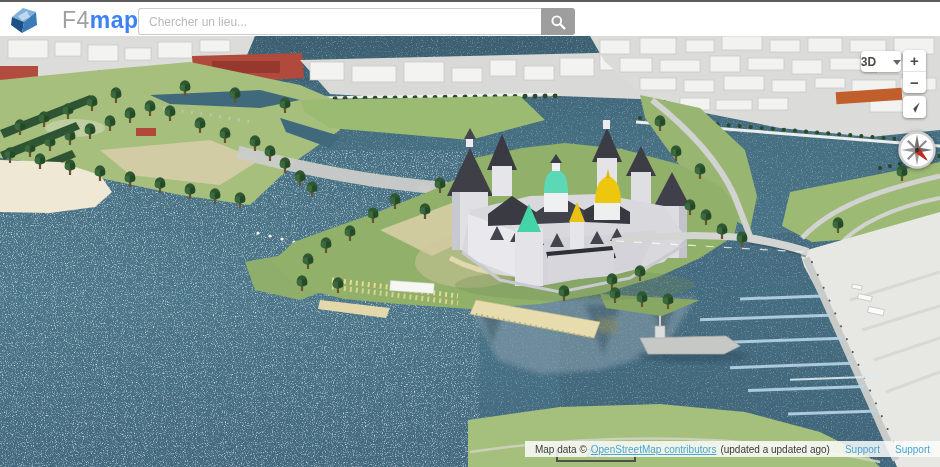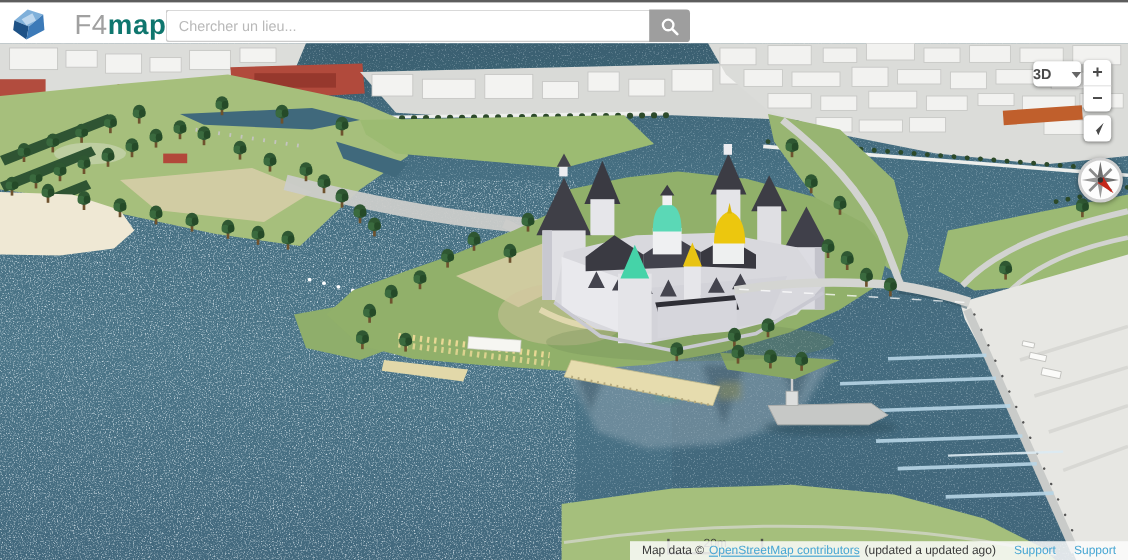--- a/index.html
+++ b/index.html
@@ -7,21 +7,21 @@
        font-family:"Liberation Sans",sans-serif;background:#4b7386;}
   svg{display:block;}
   #scene{position:absolute;left:0;top:0;}
 
   
   .header{position:absolute;left:0;top:0;width:940px;height:36px;background:#ffffff;
           border-top:2px solid #5d5d5d;box-sizing:border-box;z-index:20;}
   .logo{position:absolute;left:8px;top:3px;display:flex;align-items:center;gap:6px;}
   .logo-text{font-size:23px;letter-spacing:.5px;line-height:30px;}
   .logo-f4{color:#a0a0a0;font-weight:400;margin-left:16px;}
-  .logo-map{color:#0f766e;font-weight:700;}
+  .logo-map{color:#3b82f6;font-weight:700;}
   .search-box{position:absolute;left:138px;top:6px;width:498px;height:27px;}
   .search-input{position:absolute;left:0;top:0;width:402px;height:25px;border:1px solid #cccccc;
           border-right:none;border-radius:3px 0 0 3px;padding:0 0 0 10px;font-size:12px;color:#444;
           outline:none;font-family:"Liberation Sans",sans-serif;}
   .search-input::placeholder{color:#b9b9b9;}
   .search-btn{position:absolute;left:403px;top:0;width:34px;height:27px;background:#9e9e9e;
           border:none;border-radius:0 3px 3px 0;cursor:pointer;display:flex;align-items:center;justify-content:center;}
 
   
   .ctl{position:absolute;background:#fff;border-radius:4px;box-shadow:0 1px 3px rgba(0,0,0,.4);
@@ -35,21 +35,21 @@
   .zbtn:first-child{border-bottom:1px solid #e3e3e3;}
   .locate{left:903px;top:96px;width:23px;height:22px;display:flex;align-items:center;
           justify-content:center;cursor:pointer;}
   .compass{position:absolute;left:897px;top:130px;width:40px;height:40px;cursor:pointer;z-index:10;
            filter:drop-shadow(0 1px 2px rgba(0,0,0,.4));}
 
   
   .scalebar{position:absolute;left:556px;top:449px;width:80px;height:13px;box-sizing:border-box;
             border-left:2px solid #3d3d3d;border-right:2px solid #3d3d3d;border-bottom:2px solid #3d3d3d;
             color:#2c2c2c;font-size:10px;font-weight:400;text-align:center;line-height:10px;opacity:.85;z-index:9;}
-  .attribution{position:absolute;right:0;bottom:0;height:16px;background:rgba(252,252,252,.85);
+  .attribution{position:absolute;right:0;bottom:10px;height:16px;background:rgba(252,252,252,.85);
             display:flex;align-items:center;padding:0 10px;font-size:10px;color:#3a3a3a;z-index:9;white-space:nowrap;}
   .attribution a{color:#47a6d3;text-decoration:none;cursor:pointer;}
   .attribution .lnk{margin-left:4px;text-decoration:underline;}
   .attribution .upd{margin-left:4px;}
   .attribution .far{margin-left:15px;}
 </style>
 </head>
 <body>
 
 <div class="app">

